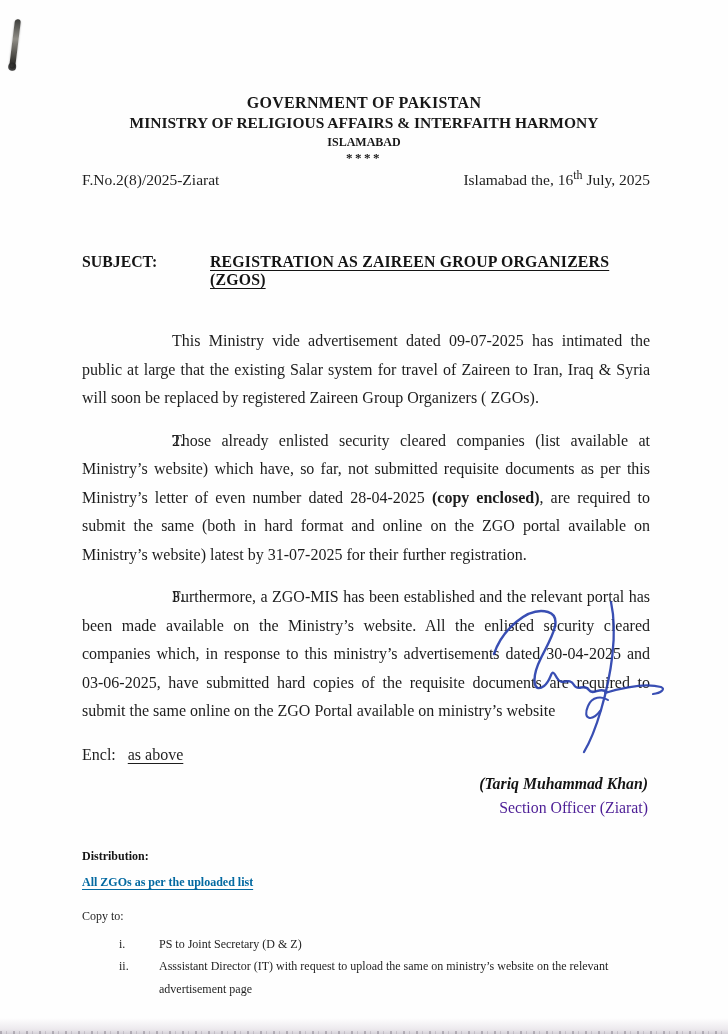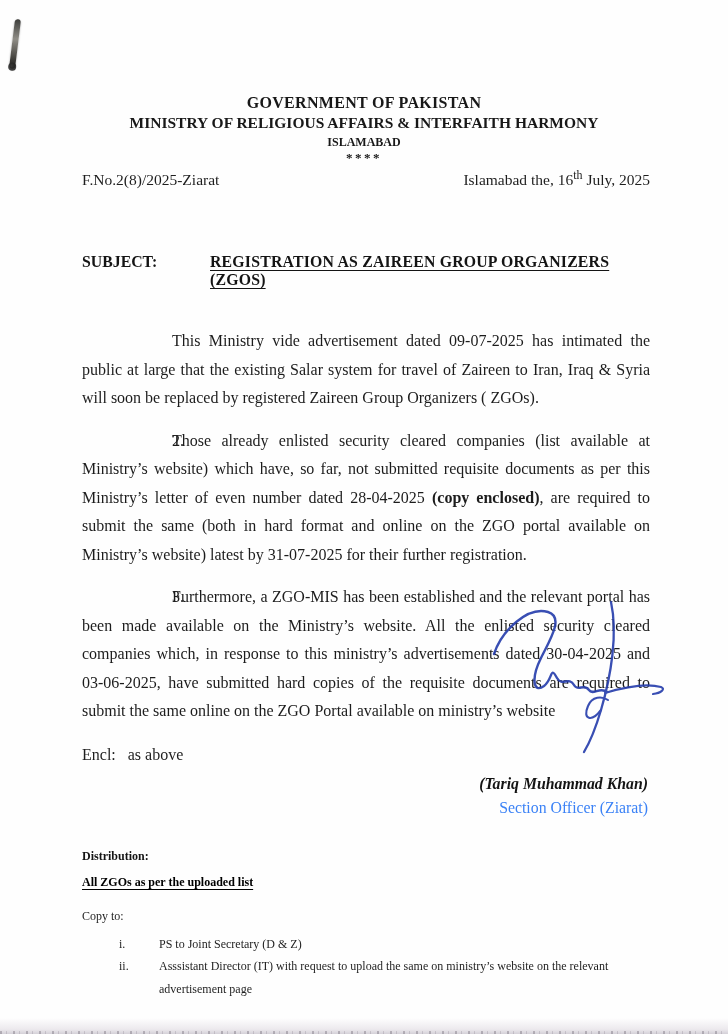--- a/index.html
+++ b/index.html
@@ -96,31 +96,32 @@
     top: 0;
   }
   .b { font-weight: bold; }
 
   .encl-row {
     margin: 20px 78px 0 82px;
     font-size: 16px;
   }
   .encl-value {
     margin-left: 12px;
+    text-decoration: underline;
     text-underline-offset: 3px;
   }
 
   .sig-block {
     margin: 8px 80px 0 0;
     text-align: right;
     font-size: 15.8px;
     line-height: 24px;
   }
   .sig-name { font-weight: bold; color: #141414; font-style: italic; }
-  .sig-title { color: #3b82f6; }
+  .sig-title { color: #4c1d95; }
 
   .signature-ink {
     position: absolute;
     left: 480px;
     top: 596px;
     width: 200px;
     height: 162px;
     z-index: 5;
     pointer-events: none;
     opacity: 0.92;
@@ -130,21 +131,21 @@
     margin: 25px 78px 0 82px;
     font-size: 12px;
   }
   .dist-heading { font-weight: bold; line-height: 22px; color: #141414; }
   .dist-main {
     font-weight: bold;
     text-decoration: underline;
     text-underline-offset: 3px;
     margin-top: 4px;
     line-height: 22px;
-    color: #000000;
+    color: #0369a1;
   }
   .copy-label { margin-top: 12px; line-height: 22px; }
   .copy-list { margin-top: 6px; }
   .copy-item {
     display: flex;
     padding-left: 37px;
     line-height: 22.5px;
   }
   .copy-item .numeral { width: 40px; flex: none; }
   .copy-item .itext { max-width: 498px; }

